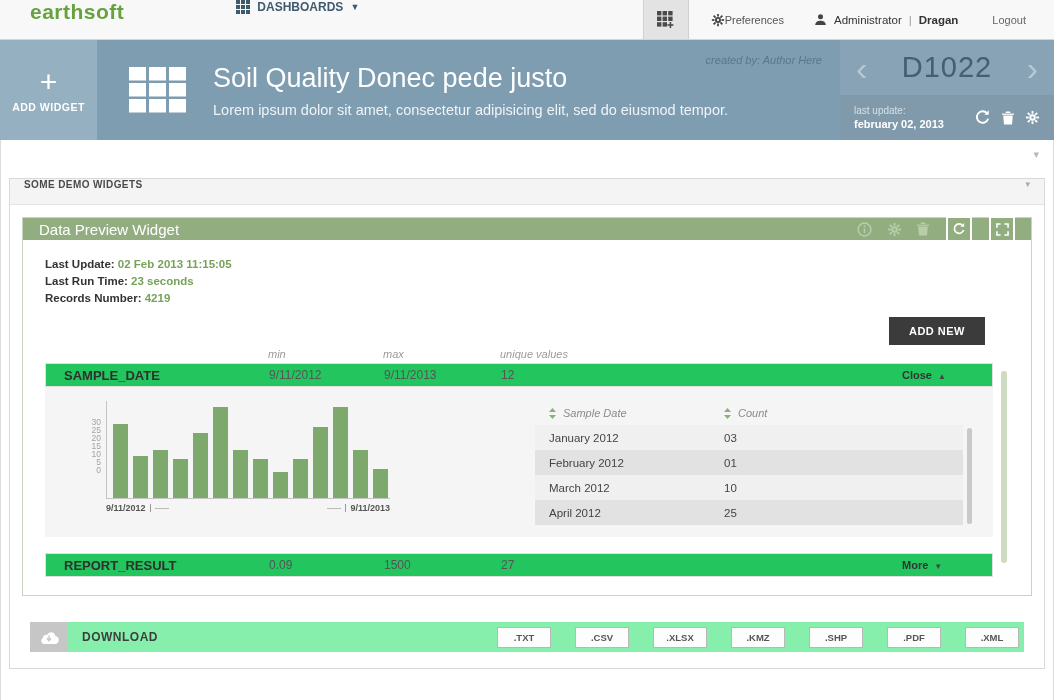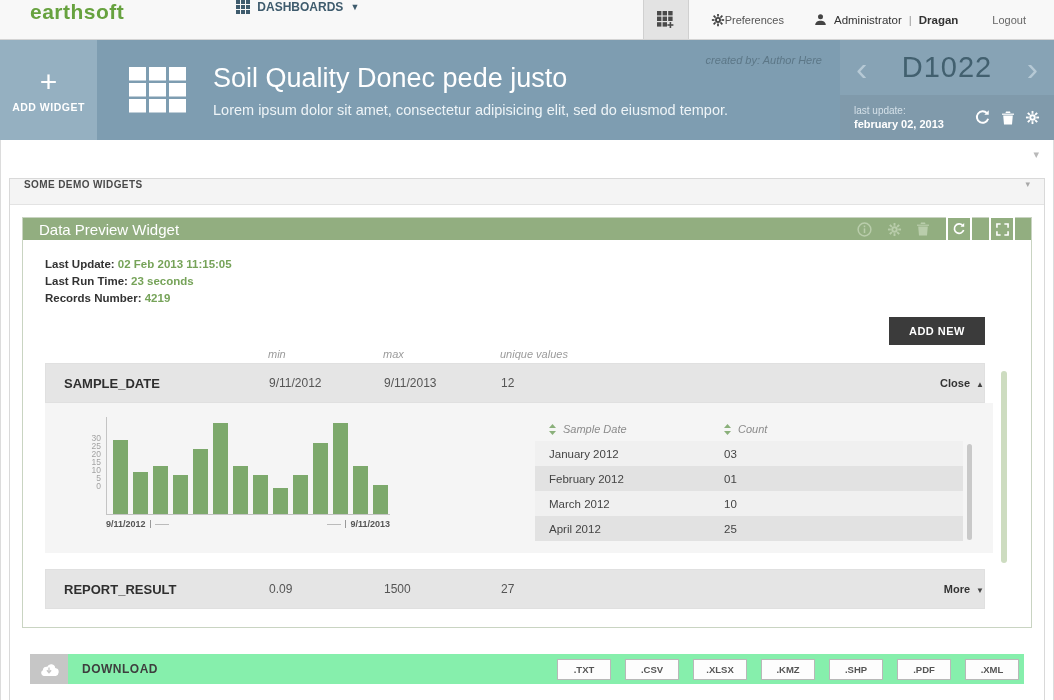--- a/index.html
+++ b/index.html
@@ -76,25 +76,25 @@
   .meta-line .mv { font-weight:bold; color:#76a359; }
 
   .rows-area { position:relative; margin-top:8px; }
   .pre-table { position:relative; height:48px; margin-right:16px; }
   .addnew-btn { position:absolute; top:2px; right:8px; background:#3b3b3b; color:#fff;
     border:none; font-family:"Liberation Sans",sans-serif; font-size:11px; font-weight:bold;
     letter-spacing:.5px; padding:8px 20px; cursor:pointer; }
   .col-grid { display:grid; grid-template-columns:205px 115px 117px 1fr 90px; align-items:center; }
   .labels-row { position:absolute; left:0; right:0; bottom:3px; padding-left:18px; }
   .labels-row .clabel { font-size:11px; font-style:italic; color:#9b9b9b; }
-  .attr-row { height:40px; background:#e5e5e5; border:1px solid #e0e0e0;
-    padding-left:18px; margin-right:24px; cursor:default; }
+  .attr-row { height:24px; background:#22c55e; border:1px solid #e0e0e0;
+    padding-left:18px; margin-right:16px; cursor:default; }
   .attr-row .name { font-weight:bold; font-size:13px; color:#2f2f2f; }
   .attr-row .val { font-size:12px; color:#555; }
-  .attr-row .action { text-align:right; font-size:11px;
+  .attr-row .action { text-align:left; font-size:11px;
     font-weight:bold; color:#333; cursor:pointer; white-space:nowrap; }
   .attr-row .caret-ic { font-size:8px; margin-left:6px; color:#444; }
   .v-scrollbar { position:absolute; right:2px; top:56px; width:6px; height:192px;
     background:#cddcc0; border-radius:3px; cursor:pointer; }
 
   
   .expanded { margin-right:16px; background:#f5f5f5; height:150px; display:flex;
     padding-top:14px; position:relative; margin-bottom:16px; }
   .chart { margin-left:16px; }
   .chart-inner { display:flex; }
@@ -119,21 +119,21 @@
   .dt-row:nth-child(even) { background:#e2e2e2; }
   .dt-scroll { position:absolute; right:-9px; top:27px; width:5px; height:96px;
     background:#c9c9c9; border-radius:3px; cursor:pointer; }
 
   
   .download-bar { margin:26px 20px 0; height:30px; background:#86efac;
     display:flex; align-items:center; }
   .dl-iconbox { width:38px; height:30px; background:#c6c6c6; display:flex;
     align-items:center; justify-content:center; }
   .dl-label { margin-left:14px; font-size:12px; font-weight:bold; color:#3e3e3e; letter-spacing:.5px; }
-  .dl-buttons { margin-left:auto; display:flex; gap:14px; margin-right:5px; }
+  .dl-buttons { margin-left:auto; display:flex; gap:24px; margin-right:5px; }
   .dl-btn { width:54px; padding:4px 0; text-align:center; background:#fdfdfd;
     border:1px solid #b8b8b8; font-family:"Liberation Sans",sans-serif;
     font-size:9.5px; font-weight:bold; color:#555; cursor:pointer; }
 </style>
 </head>
 <body>
 
 <div class="topbar">
   <div class="logo">earthsoft</div>
 

